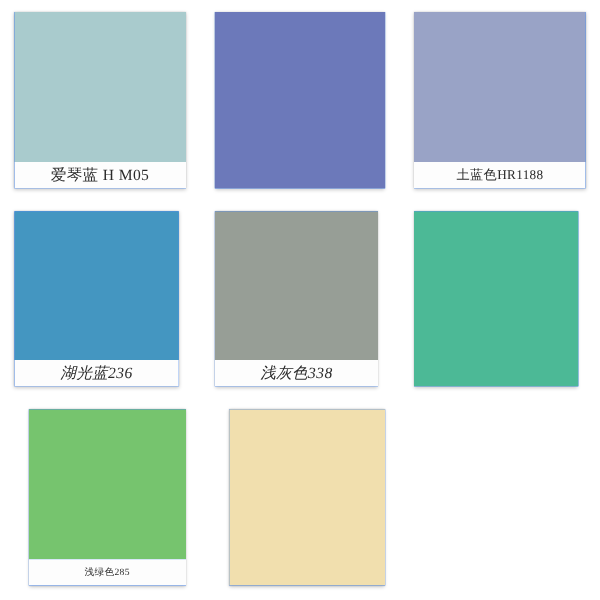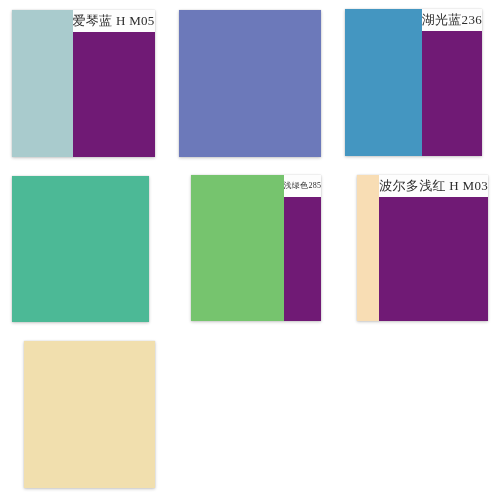--- a/index.html
+++ b/index.html
@@ -25,22 +25,22 @@
     position: relative;
     box-sizing: border-box;
     padding: 8px 8px 6px 8px;
     display: flex;
     flex-direction: column;
     background: #ffffff;
   }
   .card-frame {
     flex: 1 1 auto;
     display: flex;
-    flex-direction: row;
-    background: #701a75;
+    flex-direction: column;
+    background: #3b82f6;
     box-shadow: 0 1px 3px rgba(0,0,0,0.22), 0 0 1px rgba(0,0,0,0.18);
     overflow: hidden;
   }
   .color-area {
     flex: 1 1 auto;
     width: 100%;
   }
   .caption {
     flex: 0 0 auto;
     height: 22px;
@@ -51,59 +51,65 @@
     white-space: nowrap;
     overflow: hidden;
     letter-spacing: 0.3px;
   }
   .caption.size-lg { font-size: 13px; }
   .caption.size-md { font-size: 11px; }
   .caption.size-sm { font-size: 8px; }
 
   
   .swatch-card.r1 .card-frame { margin: 2px 4px 4px 4px; }
-  .swatch-card.r2 .card-frame { margin: 1px 10px 5px 4px; }
+  .swatch-card.r2 .card-frame { margin: 1px 10px 5px 4px; font-style: italic; }
   .swatch-card.r3 .card-frame { margin: 0px 4px 6px 16px; justify-content: flex-end; }
 </style>
 </head>
 <body>
 
 <div id="palette-grid" style="background: rgb(255, 255, 255);">
     <div class="swatch-card r1">
       <div class="card-frame">
         <div class="color-area" style="background-color: rgb(169, 203, 205);"></div>
         <div class="caption size-lg">爱琴蓝 H M05</div>
       </div>
     </div>
     <div class="swatch-card r1">
       <div class="card-frame">
         <div class="color-area" style="background-color: rgb(108, 121, 186);"></div>
       </div>
     </div>
+    <div class="swatch-card r1">
+      <div class="card-frame">
+        <div class="color-area" style="background-color: rgb(153, 163, 198);"></div>
+        <div class="caption size-md">土蓝色HR1188</div>
+      </div>
+    </div>
     <div class="swatch-card r2">
       <div class="card-frame">
         <div class="color-area" style="background-color: rgb(68, 150, 193);"></div>
         <div class="caption size-lg">湖光蓝236</div>
+      </div>
+    </div>
+    <div class="swatch-card r2">
+      <div class="card-frame">
+        <div class="color-area" style="background-color: rgb(151, 158, 150);"></div>
+        <div class="caption size-lg">浅灰色338</div>
       </div>
     </div>
     <div class="swatch-card r2">
       <div class="card-frame">
         <div class="color-area" style="background-color: rgb(76, 185, 150);"></div>
       </div>
     </div>
     <div class="swatch-card r3">
       <div class="card-frame">
         <div class="color-area" style="background-color: rgb(118, 196, 110);"></div>
         <div class="caption size-sm">浅绿色285</div>
       </div>
     </div>
     <div class="swatch-card r3">
       <div class="card-frame">
-        <div class="color-area" style="background-color: rgb(248, 221, 180);"></div>
-        <div class="caption size-lg">波尔多浅红 H M03</div>
-      </div>
-    </div>
-    <div class="swatch-card r3">
-      <div class="card-frame">
         <div class="color-area" style="background-color: rgb(241, 223, 174);"></div>
       </div>
     </div>
   </div>
 
 </body></html>

